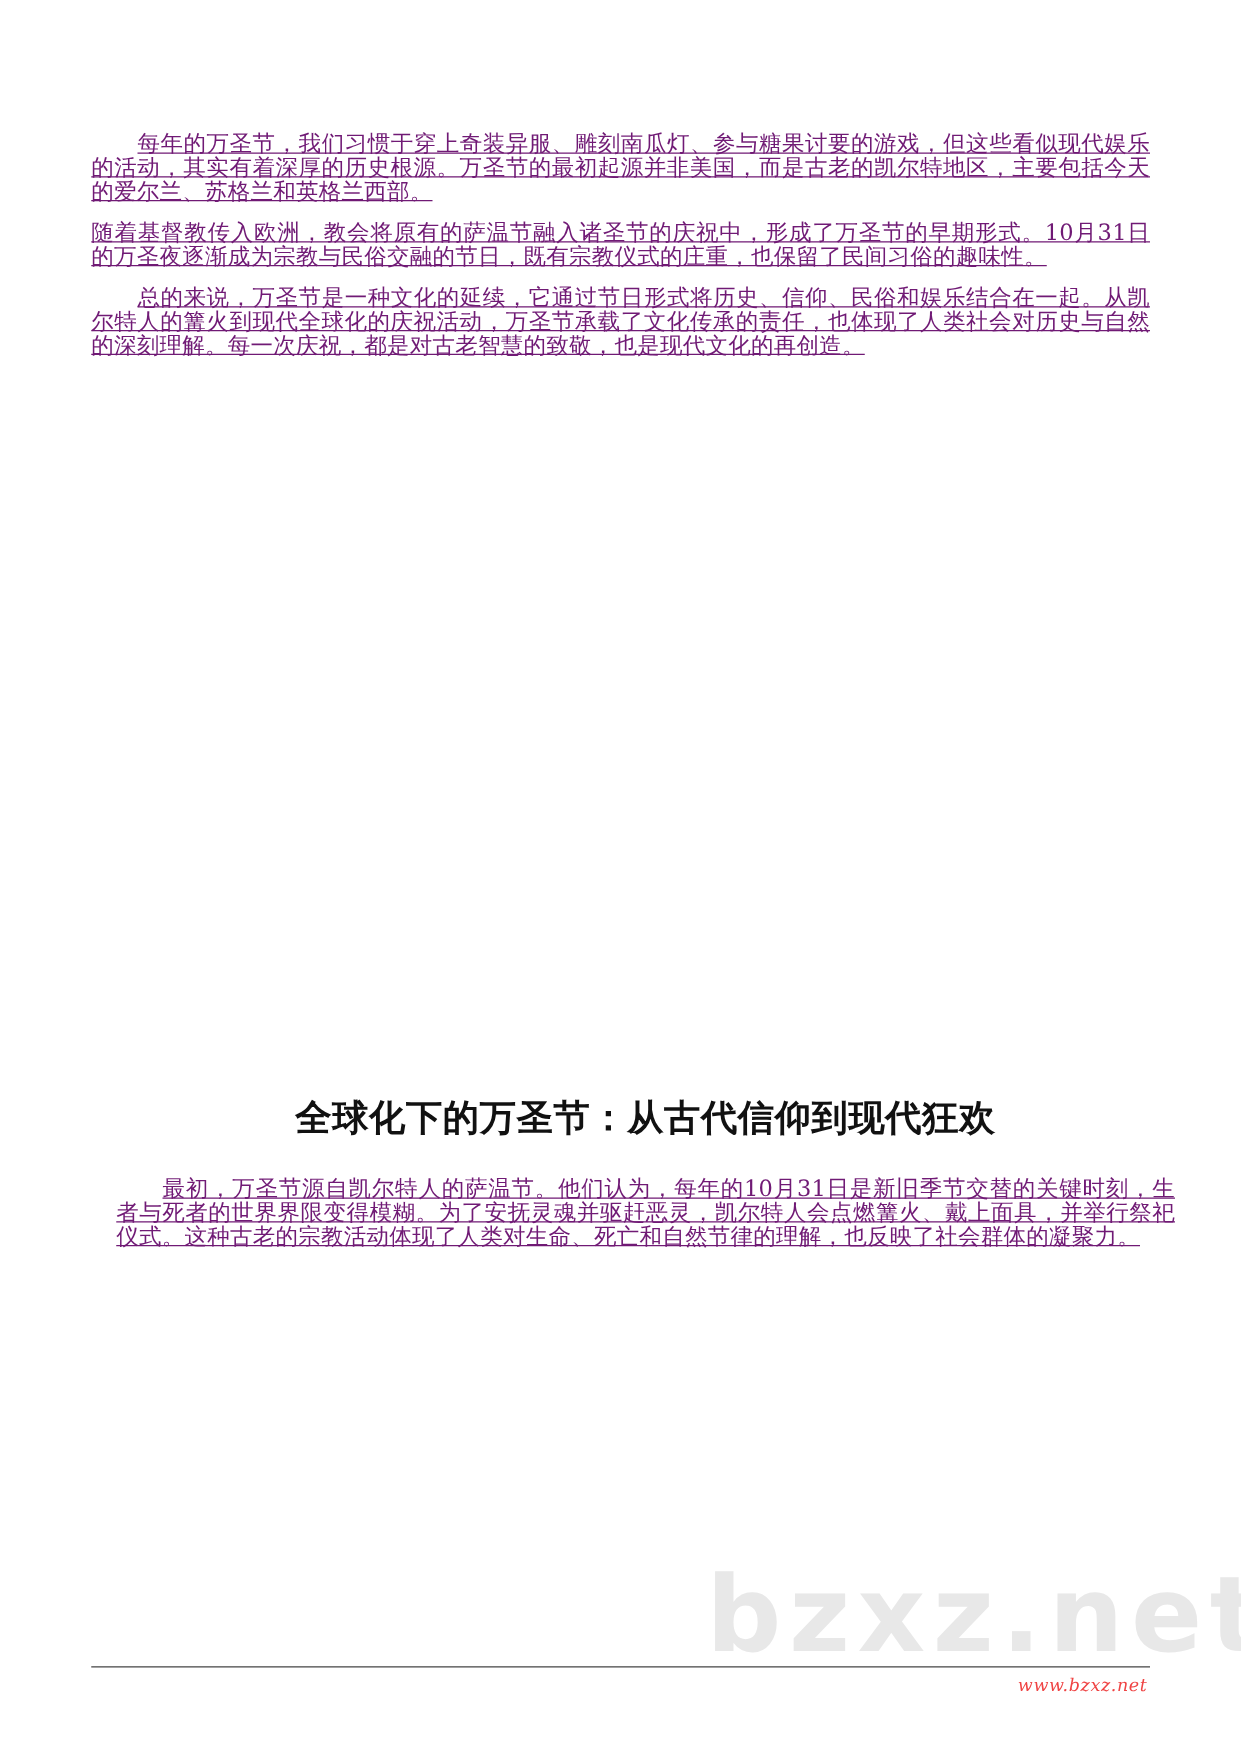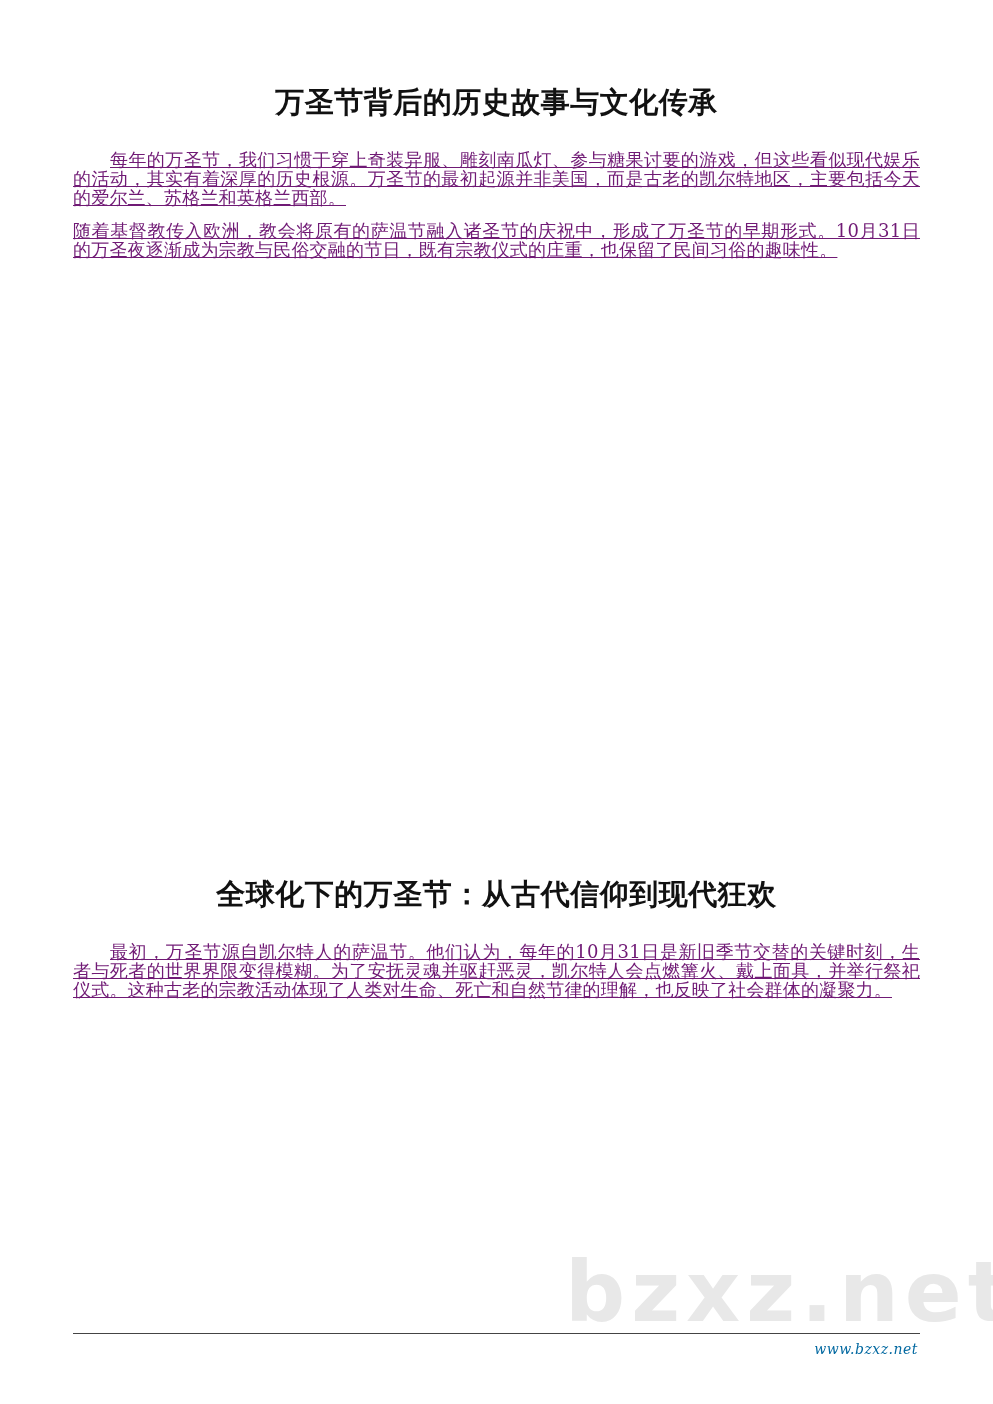--- a/index.html
+++ b/index.html
@@ -20,21 +20,21 @@
     left: 0; top: 0;
     width: 993px;
     height: 1404px;
   }
   .article {
     position: absolute;
     left: 73px;
     width: 847px;
   }
   .article-1 { top: 80px; }
-  .article-2 { top: 872px; }
+  .article-2 { top: 872px; margin-left: 20px; }
   .title {
     margin: 0;
     text-align: center;
     font-family: "DejaVu Sans", "Liberation Sans", sans-serif;
     font-weight: bold;
     font-size: 29px;
     line-height: 44px;
     letter-spacing: 0.5px;
     color: #111;
   }
@@ -71,36 +71,36 @@
     height: 0;
     border-top: 1.5px solid #444;
   }
   .footer-url {
     position: absolute;
     right: 75px;
     top: 1341px;
     font-family: "DejaVu Serif", "Liberation Serif", serif;
     font-style: italic;
     font-size: 14px;
-    color: #0369a1;
+    color: #ef4444;
     letter-spacing: 0.5px;
   }
 </style>
 </head>
 <body>
 
 <div class="page">
 
   <div class="watermark">bzxz.net</div>
 
   <section class="article article-1">
-    <h1 class="title">万圣节背后的历史故事与文化传承</h1>
     <div class="body-block">
       <p class="para indent">每年的万圣节，我们习惯于穿上奇装异服、雕刻南瓜灯、参与糖果讨要的游戏，但这些看似现代娱乐的活动，其实有着深厚的历史根源。万圣节的最初起源并非美国，而是古老的凯尔特地区，主要包括今天的爱尔兰、苏格兰和英格兰西部。</p>
       <p class="para">随着基督教传入欧洲，教会将原有的萨温节融入诸圣节的庆祝中，形成了万圣节的早期形式。10月31日的万圣夜逐渐成为宗教与民俗交融的节日，既有宗教仪式的庄重，也保留了民间习俗的趣味性。</p>
+      <p class="para indent">总的来说，万圣节是一种文化的延续，它通过节日形式将历史、信仰、民俗和娱乐结合在一起。从凯尔特人的篝火到现代全球化的庆祝活动，万圣节承载了文化传承的责任，也体现了人类社会对历史与自然的深刻理解。每一次庆祝，都是对古老智慧的致敬，也是现代文化的再创造。</p>
     </div>
   </section>
 
   <section class="article article-2">
     <h1 class="title">全球化下的万圣节：从古代信仰到现代狂欢</h1>
     <div class="body-block">
       <p class="para indent">最初，万圣节源自凯尔特人的萨温节。他们认为，每年的10月31日是新旧季节交替的关键时刻，生者与死者的世界界限变得模糊。为了安抚灵魂并驱赶恶灵，凯尔特人会点燃篝火、戴上面具，并举行祭祀仪式。这种古老的宗教活动体现了人类对生命、死亡和自然节律的理解，也反映了社会群体的凝聚力。</p>
     </div>
   </section>
 

